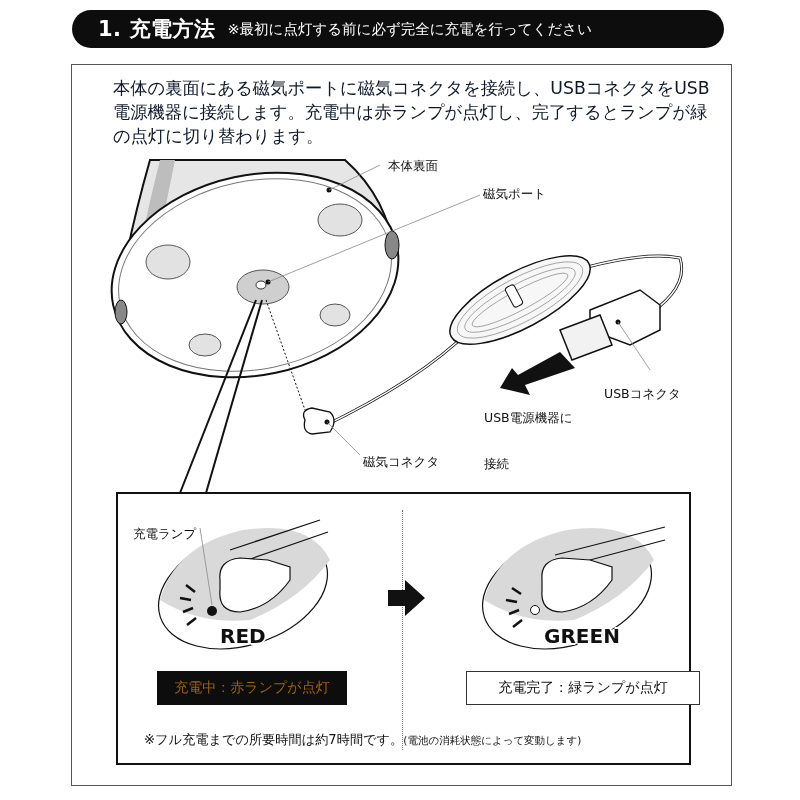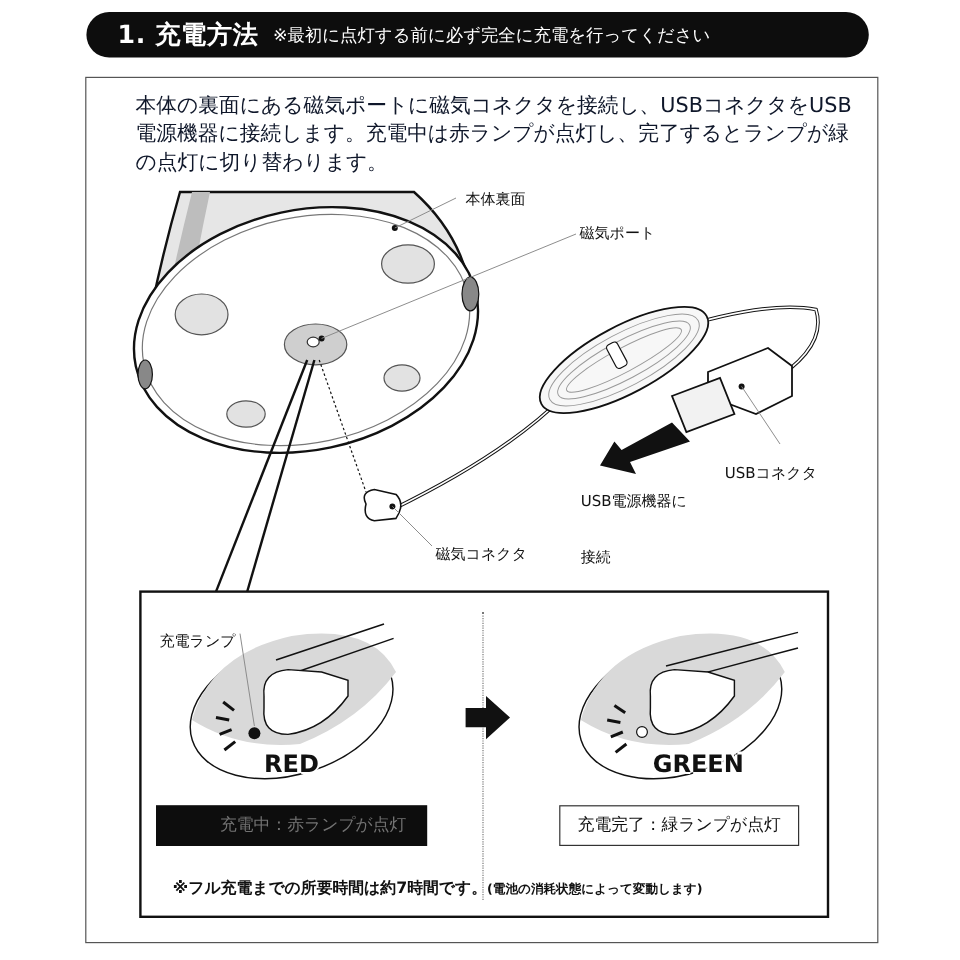--- a/index.html
+++ b/index.html
@@ -10,28 +10,28 @@
   .header-title { color:#fff; font-weight:bold; font-size:21px; margin-left:26px; letter-spacing:0.5px; }
   .header-note { color:#fff; font-size:14.5px; margin-left:12px; }
   .outer-box { position:absolute; left:71px; top:64px; width:661px; height:722px;
     border:1.5px solid #555; box-sizing:border-box; background:#fff; }
   .intro { position:absolute; left:113px; top:76px; width:600px; font-size:17.3px; line-height:24px; color:#0f172a; }
   .label { position:absolute; font-size:12.5px; color:#111; white-space:nowrap; }
   svg.illus { position:absolute; left:0; top:0; }
   .inner-box { position:absolute; left:116px; top:492px; width:575px; height:273px;
     border:2px solid #111; box-sizing:border-box; background:transparent; }
   .divider { position:absolute; left:402px; top:510px; height:240px; border-left:1px dotted #777; }
-  .status-red { position:absolute; left:130px; top:671px; width:190px; height:34px; background:#0d0d0d;
-    color:#737373; font-size:14px; display:flex; align-items:center; justify-content:center;padding-left:36px; }
-  .status-green { position:absolute; left:466px; top:671px; width:200px; height:34px; background:#fff;
+  .status-red { position:absolute; left:157px; top:671px; width:190px; height:34px; background:#0d0d0d;
+    color:#a16207; font-size:14px; display:flex; align-items:center; justify-content:center; }
+  .status-green { position:absolute; left:466px; top:671px; width:234px; height:34px; background:#fff;
     border:1.2px solid #333; box-sizing:border-box; color:#111; font-size:14px;
     display:flex; align-items:center; justify-content:center;text-align:right; }
   .big-word { position:absolute; font-weight:bold; font-size:20px; color:#111;
     text-shadow: 2px 0 #fff, -2px 0 #fff, 0 2px #fff, 0 -2px #fff; }
-  .footnote { position:absolute; left:144px; top:731px; font-size:13.2px; font-weight:bold; white-space:nowrap; }
+  .footnote { position:absolute; left:144px; top:731px; font-size:13.2px; font-weight:normal; white-space:nowrap; }
   .footnote .small { font-size:10.5px; }
 </style>
 </head>
 <body>
 
 <div class="header-bar">
   <span class="header-title">1. 充電方法</span>
   <span class="header-note">※最初に点灯する前に必ず完全に充電を行ってください</span>
 </div>
 

